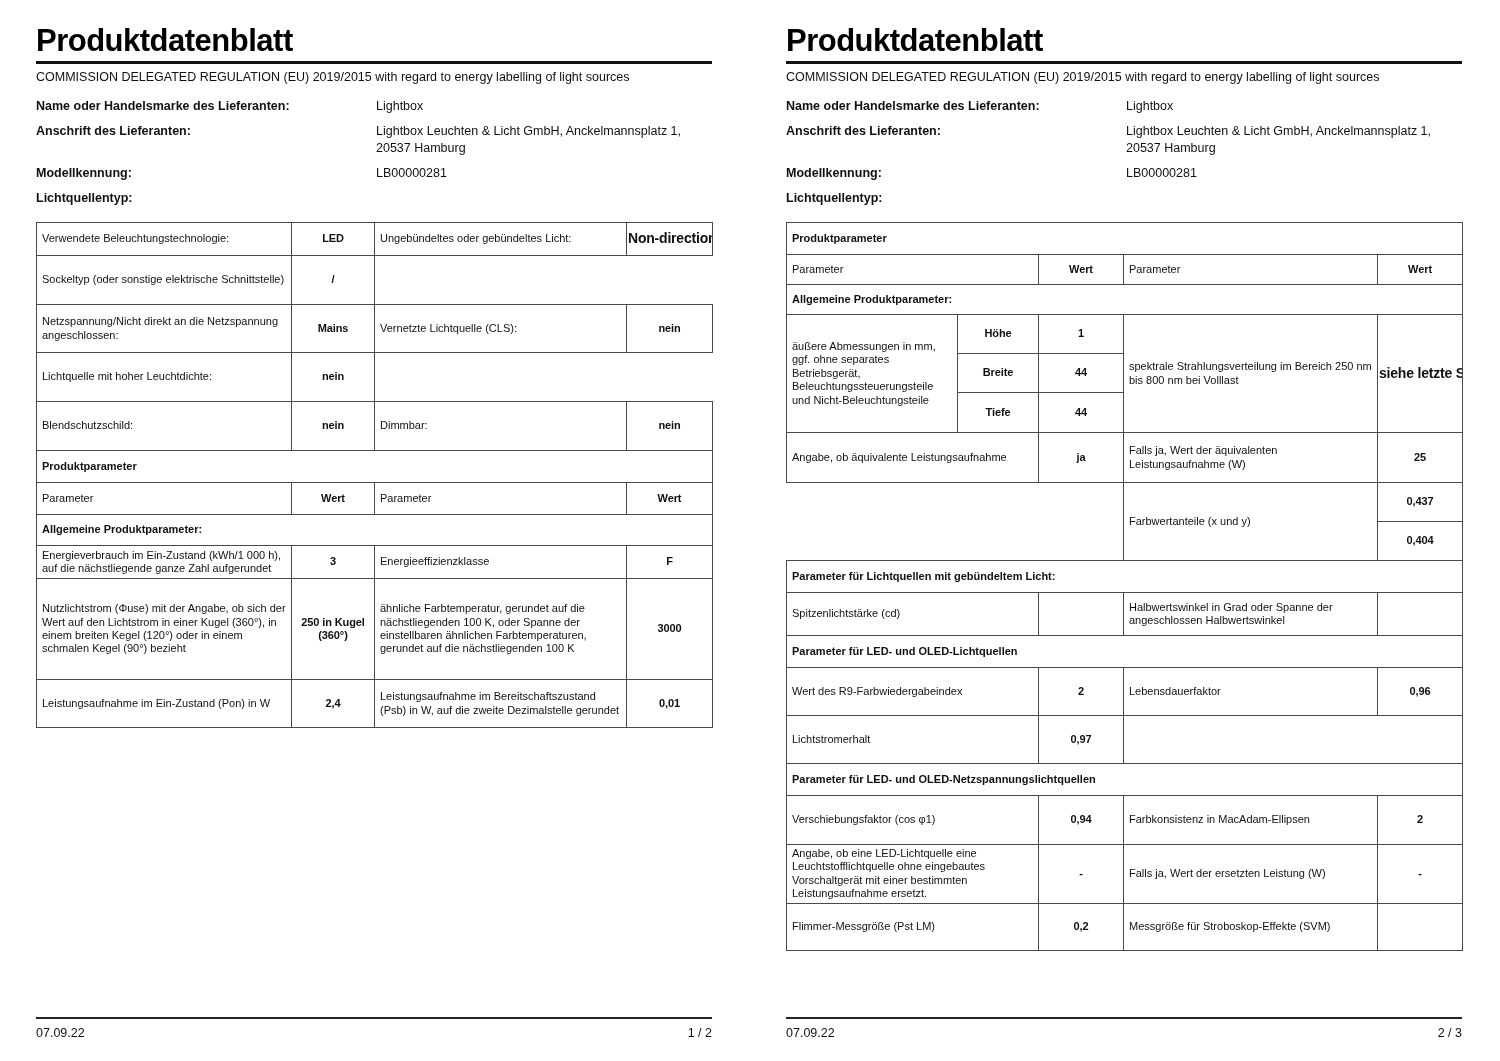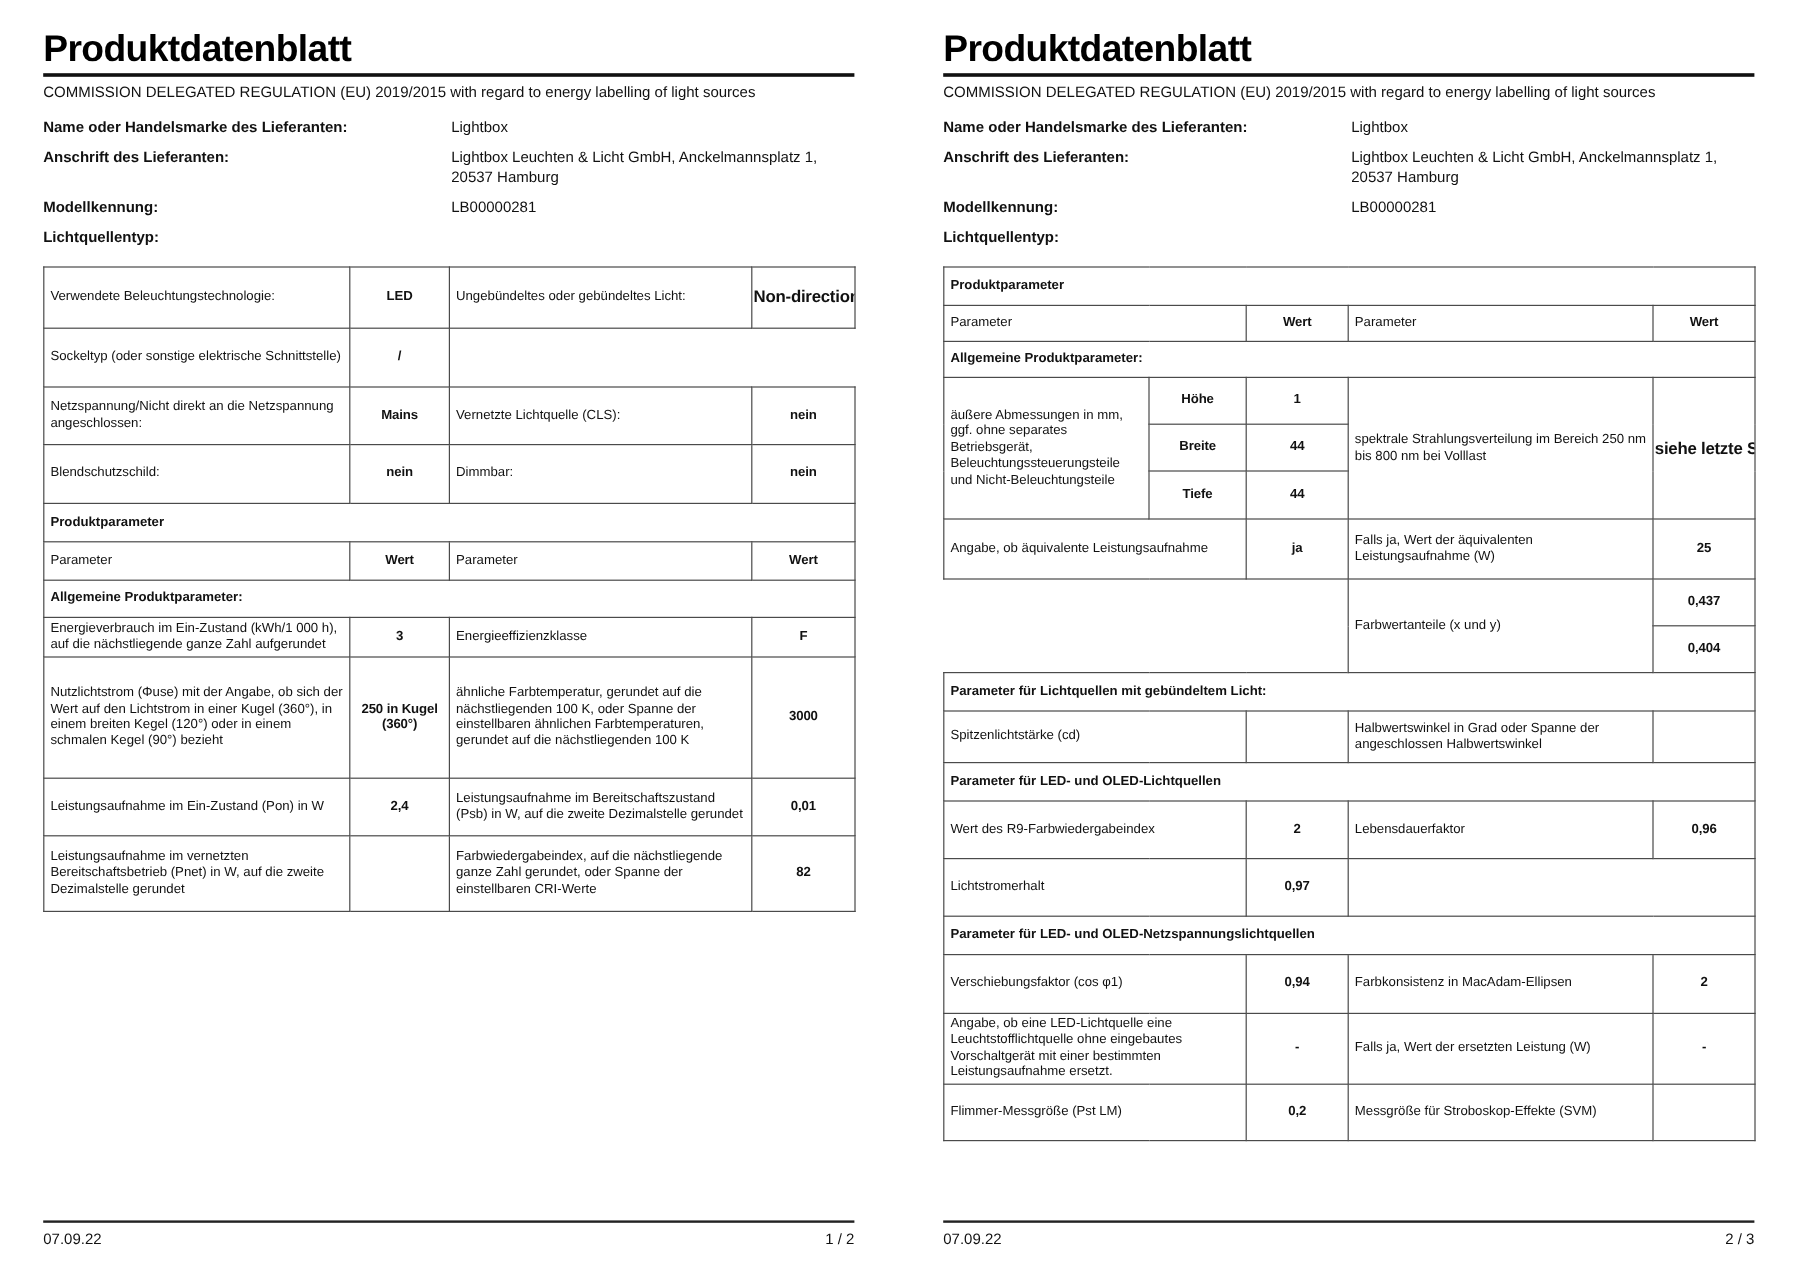--- a/index.html
+++ b/index.html
@@ -58,36 +58,41 @@
   </div>
 
   <table class="datatable">
     <colgroup>
         <col style="width:255px">
         <col style="width:83px">
         <col style="width:252px">
         <col style="width:86px">
       </colgroup>
     <tbody>
-        <tr style="height:51px">
+        <tr style="height:33px">
       <td>Verwendete Beleuchtungstechnologie:</td>
       <td class="v">LED</td>
       <td>Ungebündeltes oder gebündeltes Licht:</td>
       <td class="v fit">Non-directional</td>
     </tr>
     <tr style="height:49px">
       <td>Sockeltyp (oder sonstige elektrische Schnittstelle)</td>
       <td class="v">/</td>
       <td class="ghost" colspan="2"></td>
     </tr>
     <tr style="height:48px">
       <td>Netzspannung/Nicht direkt an die Netzspannung angeschlossen:</td>
       <td class="v">Mains</td>
       <td>Vernetzte Lichtquelle (CLS):</td>
       <td class="v">nein</td>
+    </tr>
+    <tr style="height:49px">
+      <td>Lichtquelle mit hoher Leuchtdichte:</td>
+      <td class="v">nein</td>
+      <td class="ghost" colspan="2"></td>
     </tr>
     <tr style="height:49px">
       <td>Blendschutzschild:</td>
       <td class="v">nein</td>
       <td>Dimmbar:</td>
       <td class="v">nein</td>
     </tr>
     <tr style="height:32px">
           <td class="sect" colspan="4">Produktparameter</td>
         </tr>
@@ -110,26 +115,20 @@
       <td>Nutzlichtstrom (Φuse) mit der Angabe, ob sich der Wert auf den Lichtstrom in einer Kugel (360°), in einem breiten Kegel (120°) oder in einem schmalen Kegel (90°) bezieht</td>
       <td class="v">250 in Kugel (360°)</td>
       <td>ähnliche Farbtemperatur, gerundet auf die nächstliegenden 100 K, oder Spanne der einstellbaren ähnlichen Farbtemperaturen, gerundet auf die nächstliegenden 100 K</td>
       <td class="v">3000</td>
     </tr>
     <tr style="height:48px">
       <td>Leistungsaufnahme im Ein-Zustand (Pon) in W</td>
       <td class="v">2,4</td>
       <td>Leistungsaufnahme im Bereitschaftszustand (Psb) in W, auf die zweite Dezimalstelle gerundet</td>
       <td class="v">0,01</td>
-    </tr>
-    <tr style="height:63px">
-      <td>Leistungsaufnahme im vernetzten Bereitschaftsbetrieb (Pnet) in W, auf die zweite Dezimalstelle gerundet</td>
-      <td class="v"></td>
-      <td>Farbwiedergabeindex, auf die nächstliegende ganze Zahl gerundet, oder Spanne der einstellbaren CRI-Werte</td>
-      <td class="v">82</td>
     </tr>
   </tbody>
     </table>
 
   <div class="inner page-footer">
     <span>07.09.22</span>
     <span>1 / 2</span>
   </div>
 </section>
 

